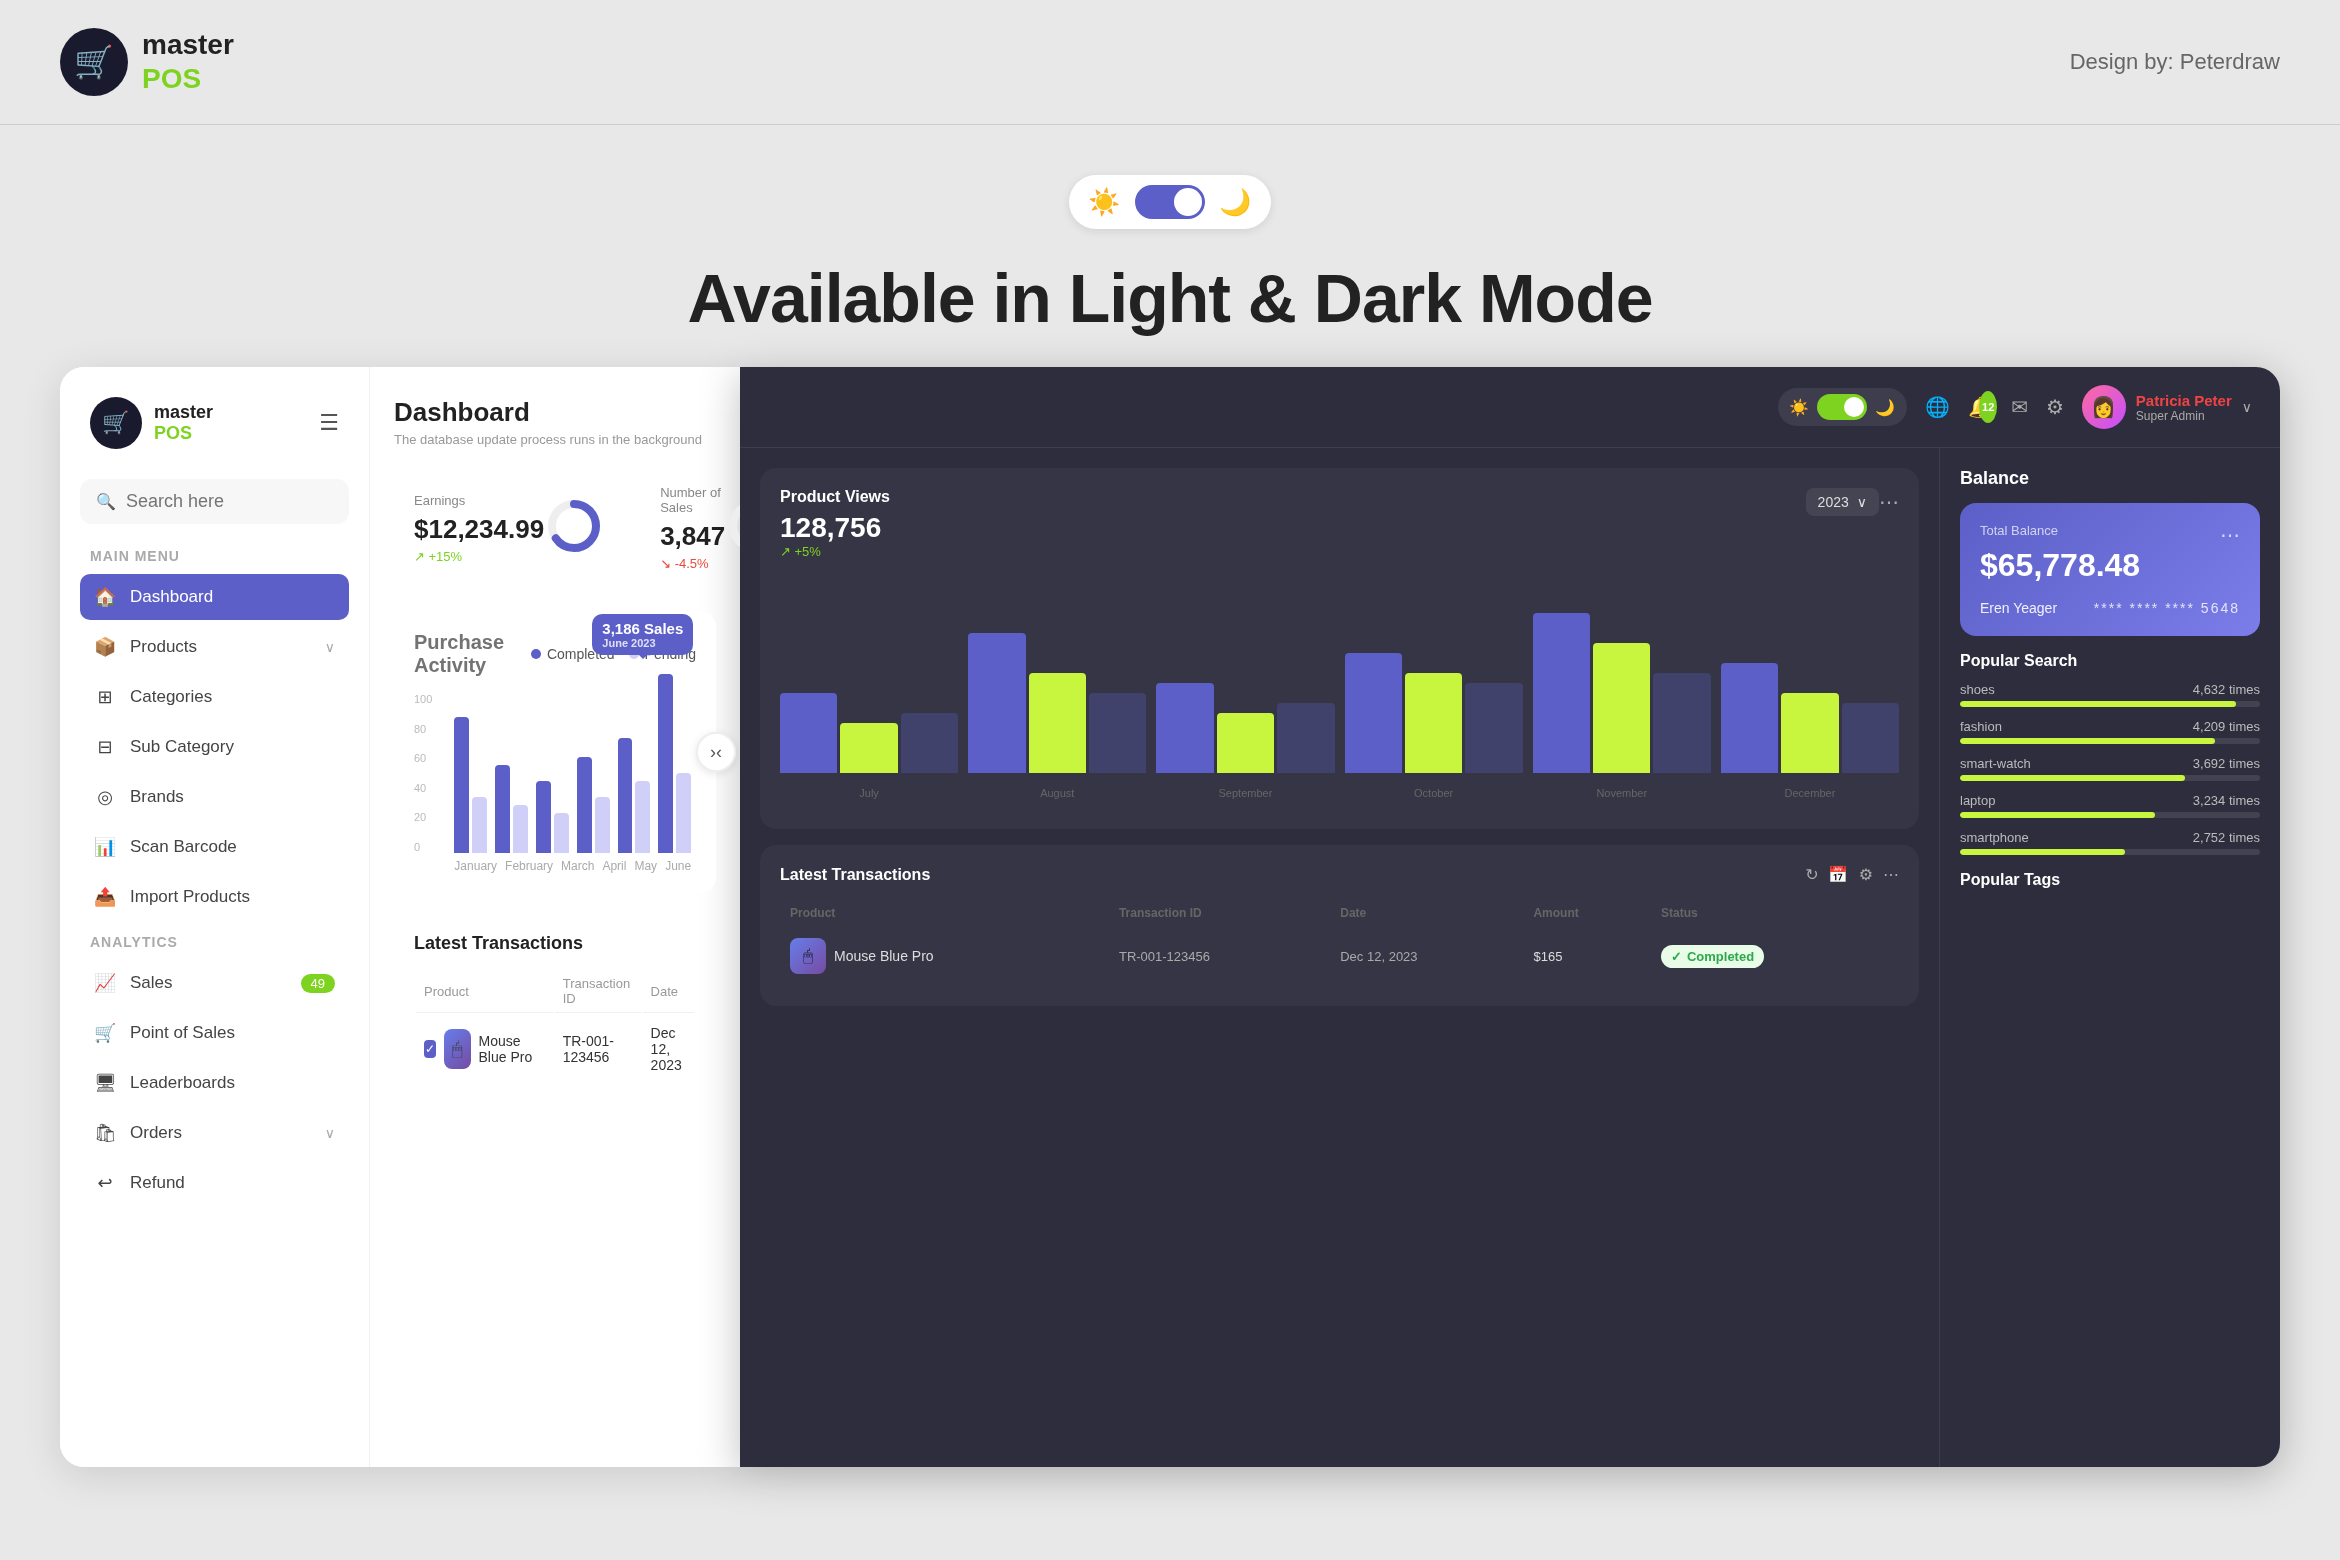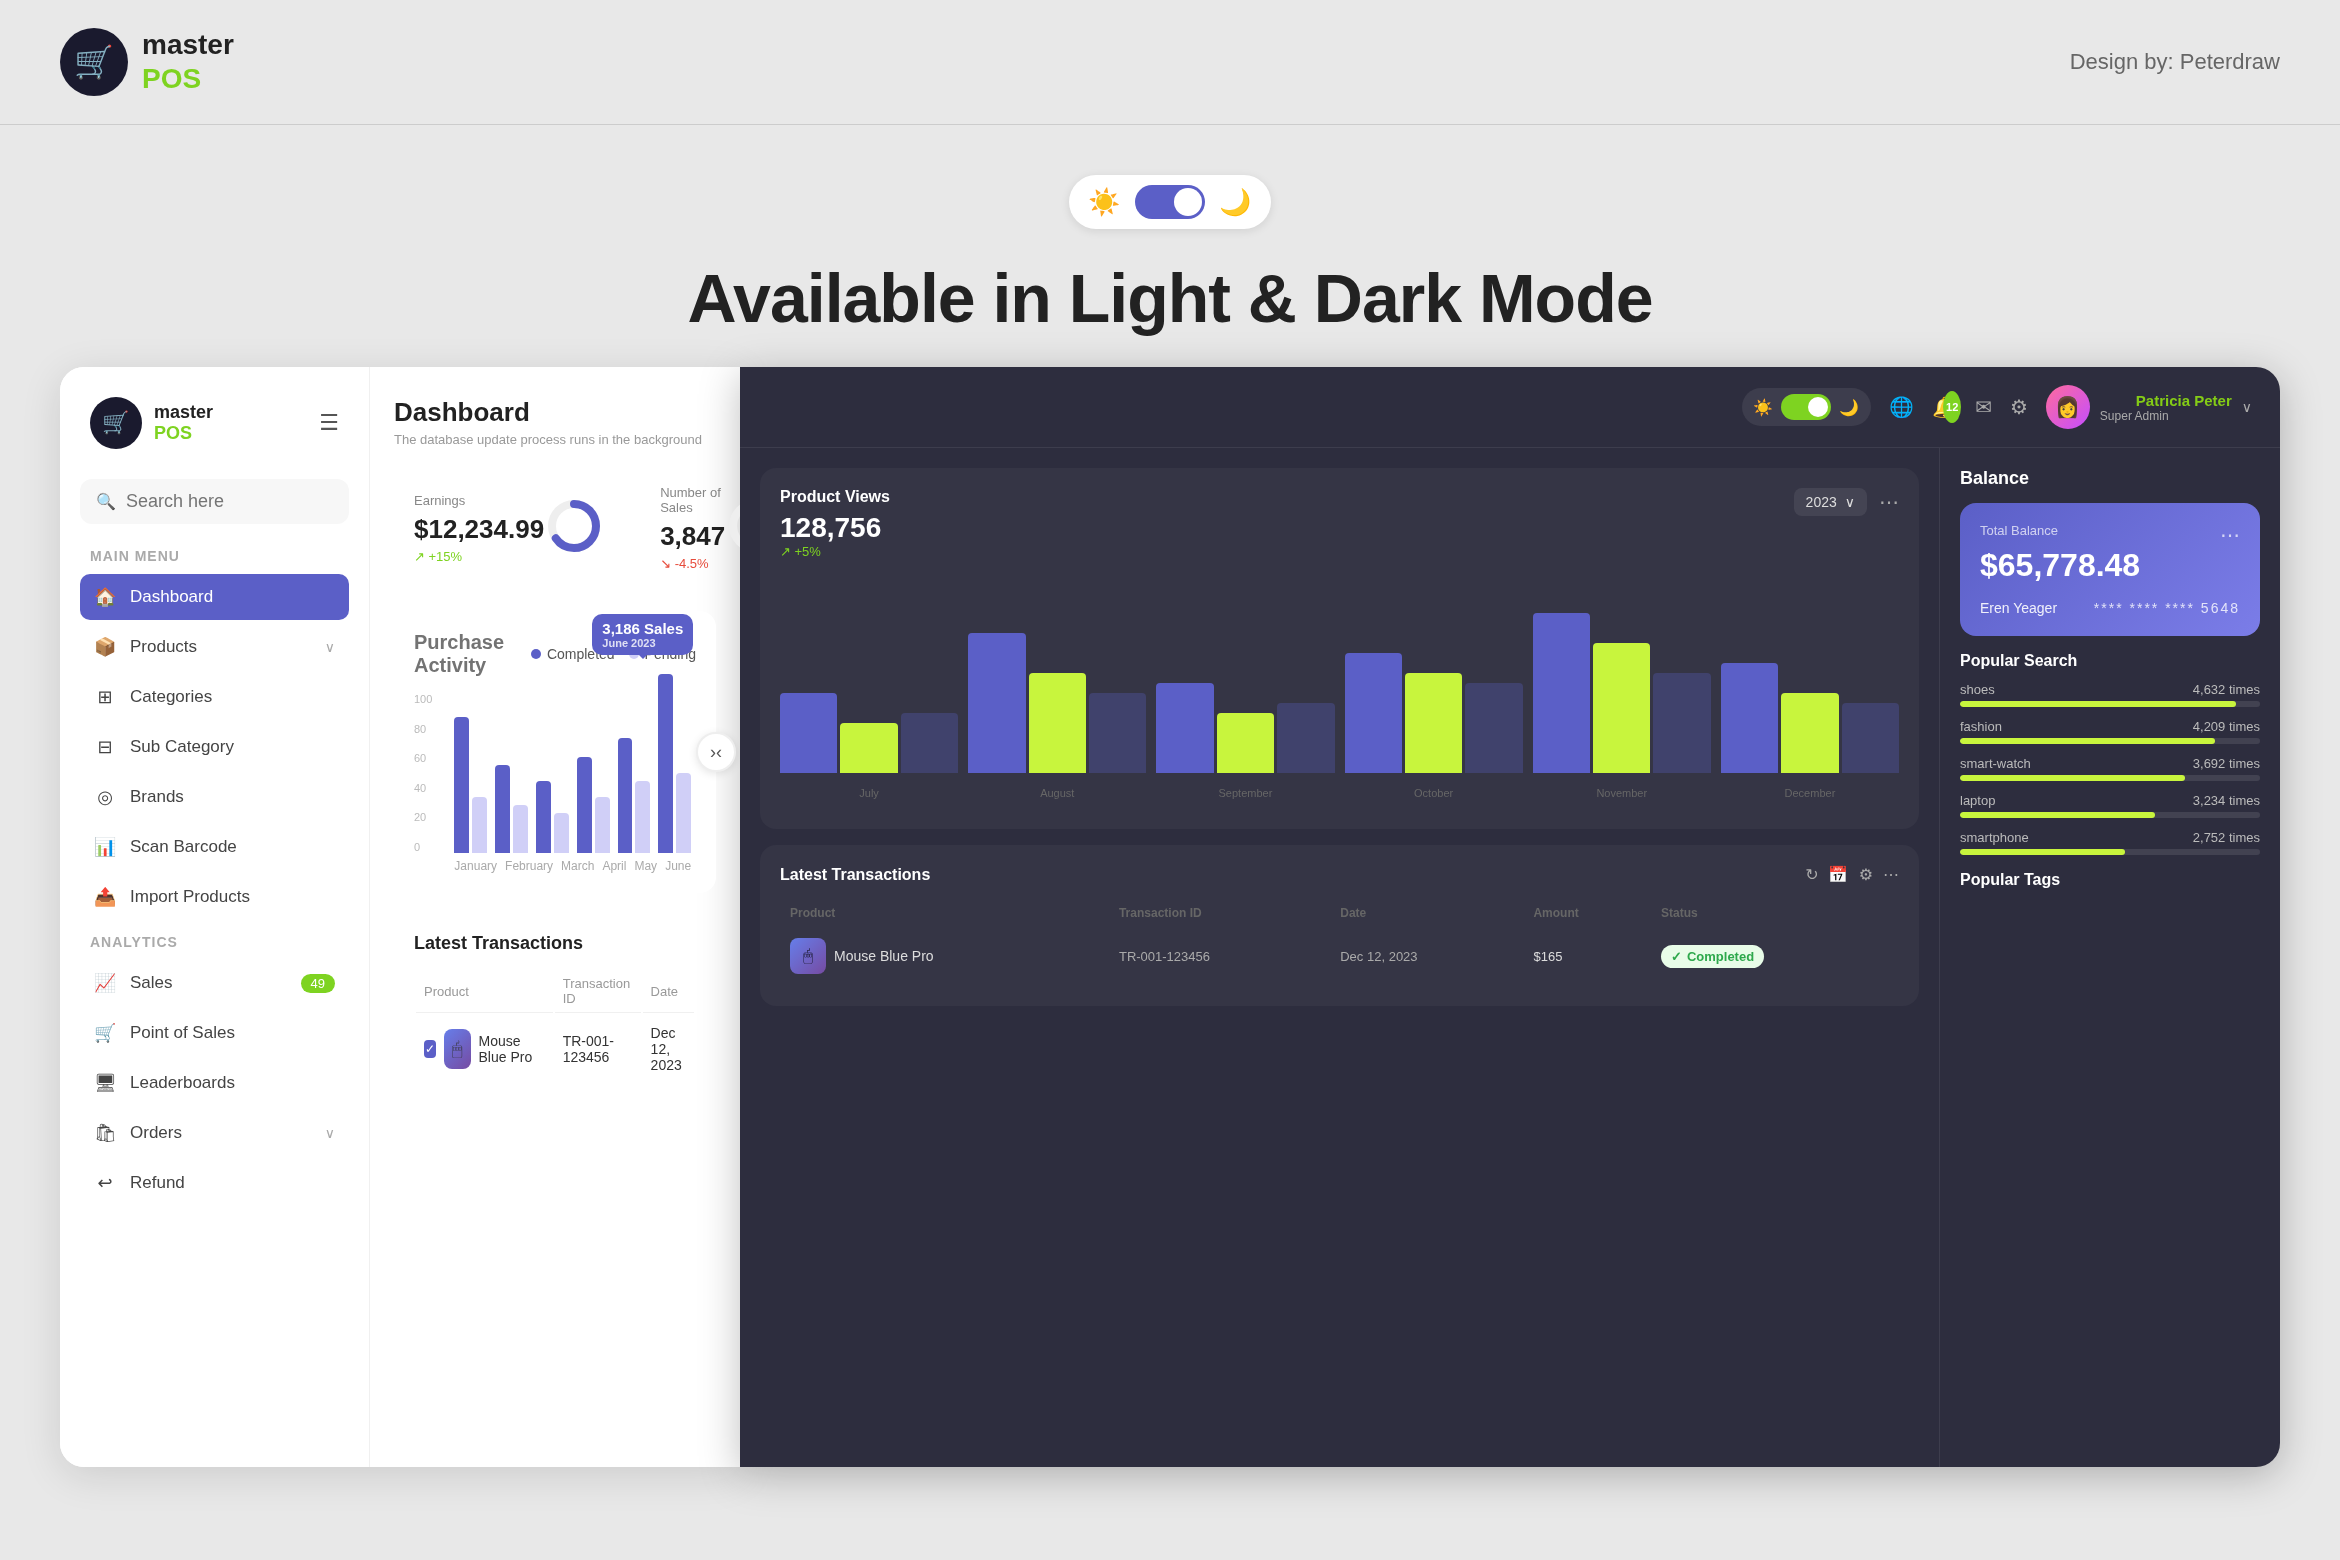--- a/index.html
+++ b/index.html
@@ -230,21 +230,21 @@
     .user-area {
       display: flex; align-items: center; gap: 10px;
     }
     .user-avatar {
       width: 44px; height: 44px;
       background: linear-gradient(135deg, #ff6b9d, #c44dff);
       border-radius: 50%;
       display: flex; align-items: center; justify-content: center;
       font-size: 20px;
     }
-    .user-info .user-name { font-size: 15px; font-weight: 600; color: #84cc16; margin-left: 36px; }
+    .user-info .user-name { font-size: 15px; font-weight: 600; color: #ef4444; }
     .user-info .user-role { font-size: 12px; color: #aaa; }
     .chevron-down { color: #aaa; font-size: 14px; }
 
     
     .dark-main {
       display: flex;
       flex: 1;
       overflow: hidden;
     }
     .dark-chart-area {
@@ -809,21 +809,21 @@
         <div style="background:rgba(255,255,255,0.04);border-radius:16px;padding:20px;margin-bottom:16px;">
           <div class="dark-chart-header">
             <div>
               <div class="dark-chart-title">Product Views</div>
               <div class="dark-stat-value">128,756</div>
               <div class="dark-stat-change">
                 <span>↗</span>
                 <span>+5%</span>
               </div>
             </div>
-            <div style="display:flex;align-items:center;gap:12px;">
+            <div style="display:flex;align-items:center;gap:0;">
               <div class="year-selector">
                 <span>2023</span>
                 <span>∨</span>
               </div>
               <span style="color:#aaa;cursor:pointer;font-size:20px;">⋯</span>
             </div>
           </div>
 
           <div class="dark-bars">
 

